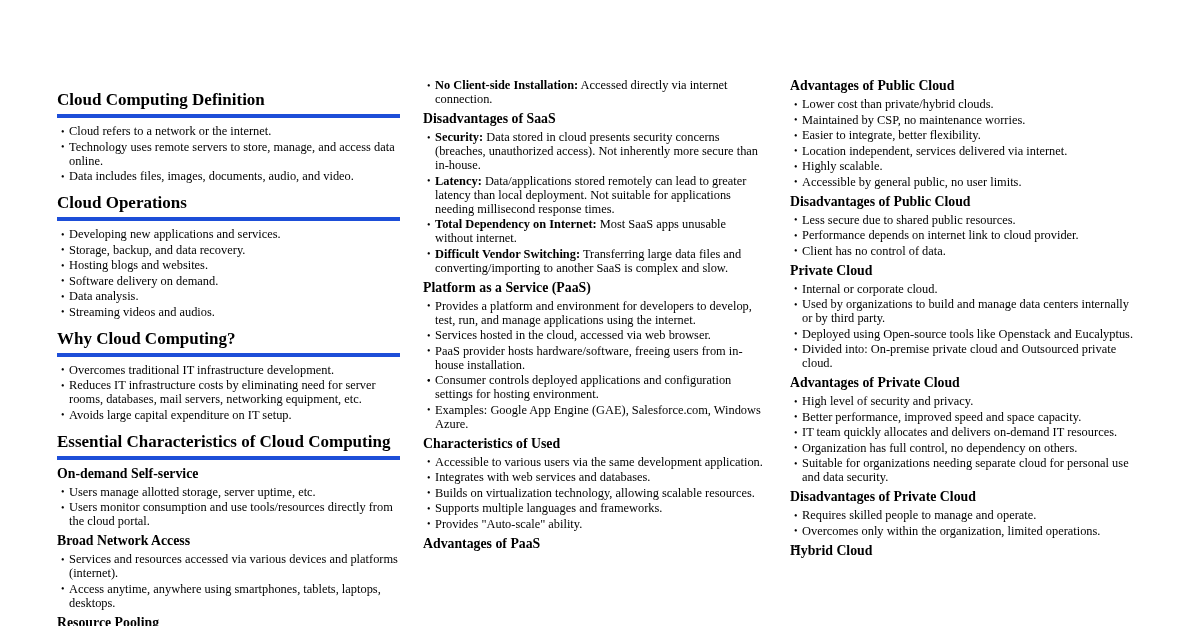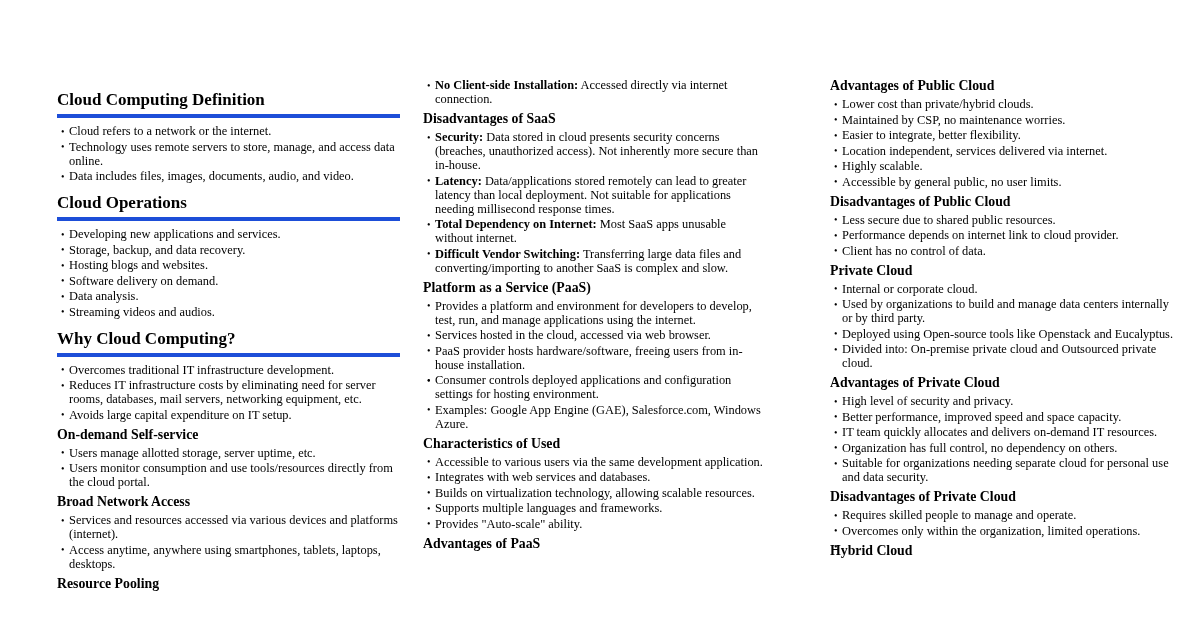--- a/index.html
+++ b/index.html
@@ -6,21 +6,21 @@
   body {
     width: 1191px; height: 626px; overflow: hidden;
     background: #ffffff; color: #000000;
     font-family: "Liberation Serif", serif;
     font-size: 12.4px; line-height: 14px;
   }
   .page { position: relative; width: 1191px; height: 626px; background: #ffffff; overflow: hidden; }
   .doc-column { position: absolute; top: 78px; }
   #col1 { left: 57px;  width: 343px; }
   #col2 { left: 423px; width: 343px; }
-  #col3 { left: 830px; width: 345px; }
+  #col3 { left: 790px; width: 345px; }
 
   h2 {
     font-size: 17px; line-height: 20px; font-weight: bold;
     margin: 10px 0 6px 0; padding-bottom: 4px;
     border-bottom: 4px solid #1d4ed8;
   }
   h3 {
     font-size: 13.8px; line-height: 16px; font-weight: bold;
     margin: 5px 0 3px 0;
   }
@@ -54,20 +54,21 @@
         <li><span class="blt">•</span><span class="li-text">Software delivery on demand.</span></li>
         <li><span class="blt">•</span><span class="li-text">Data analysis.</span></li>
         <li><span class="blt">•</span><span class="li-text">Streaming videos and audios.</span></li>
       </ul>
       <h2>Why Cloud Computing?</h2>
       <ul>
         <li><span class="blt">•</span><span class="li-text">Overcomes traditional IT infrastructure development.</span></li>
         <li><span class="blt">•</span><span class="li-text">Reduces IT infrastructure costs by eliminating need for server rooms, databases, mail servers, networking equipment, etc.</span></li>
         <li><span class="blt">•</span><span class="li-text">Avoids large capital expenditure on IT setup.</span></li>
       </ul>
+      <h2>Essential Characteristics of Cloud Computing</h2>
       <h3>On-demand Self-service</h3>
       <ul>
         <li><span class="blt">•</span><span class="li-text">Users manage allotted storage, server uptime, etc.</span></li>
         <li><span class="blt">•</span><span class="li-text">Users monitor consumption and use tools/resources directly from the cloud portal.</span></li>
       </ul>
       <h3>Broad Network Access</h3>
       <ul>
         <li><span class="blt">•</span><span class="li-text">Services and resources accessed via various devices and platforms (internet).</span></li>
         <li><span class="blt">•</span><span class="li-text">Access anytime, anywhere using smartphones, tablets, laptops, desktops.</span></li>
       </ul>

